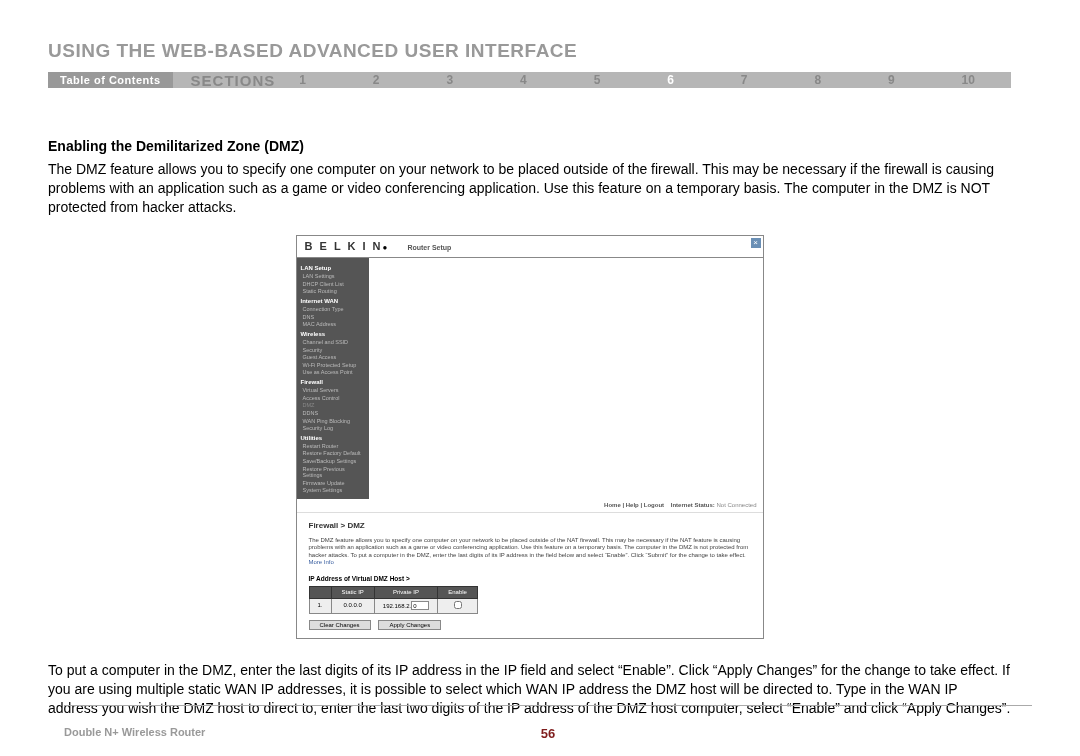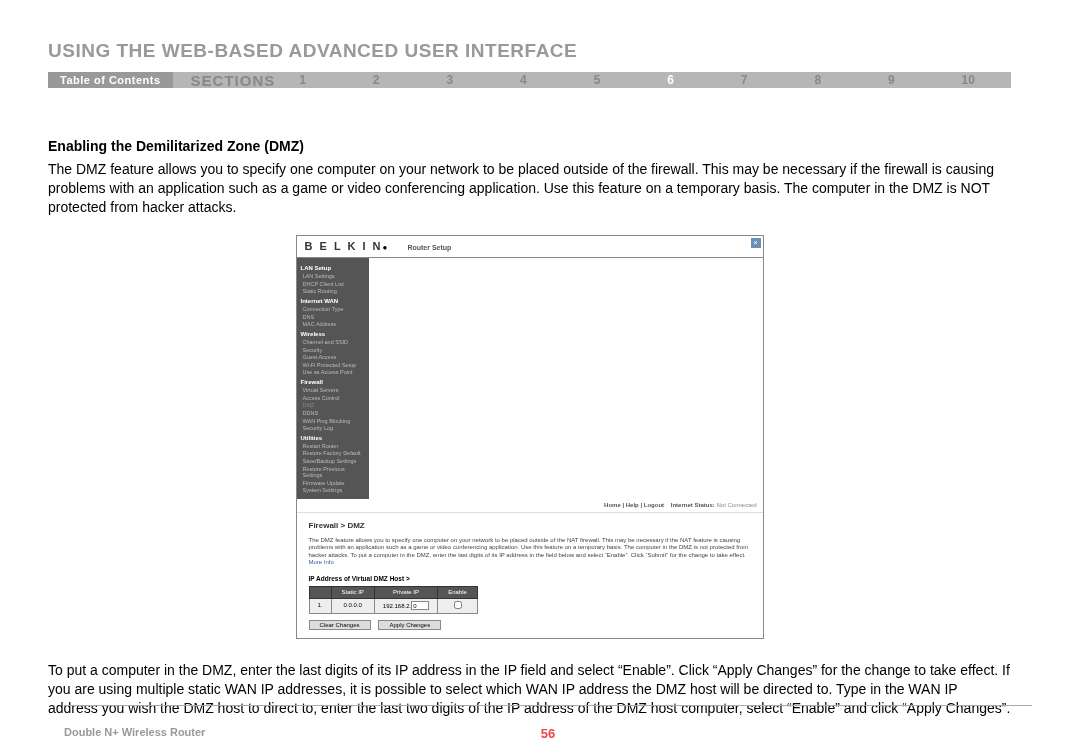--- a/index.html
+++ b/index.html
@@ -231,21 +231,21 @@
     align-items: flex-start;
     font-size: 11px;
     color: #999;
     font-weight: bold;
     margin-left: 16px;
   }
   .footer .pagenum {
     position: absolute;
     left: 50%;
     transform: translateX(-50%);
-    color: #ef4444;
+    color: #7f1d1d;
     font-size: 13px;
   }
 </style>
 </head>
 <body>
 
 <div class="page">
   <div class="page-title">USING THE WEB-BASED ADVANCED USER INTERFACE</div>
 
   <div class="section-bar">

